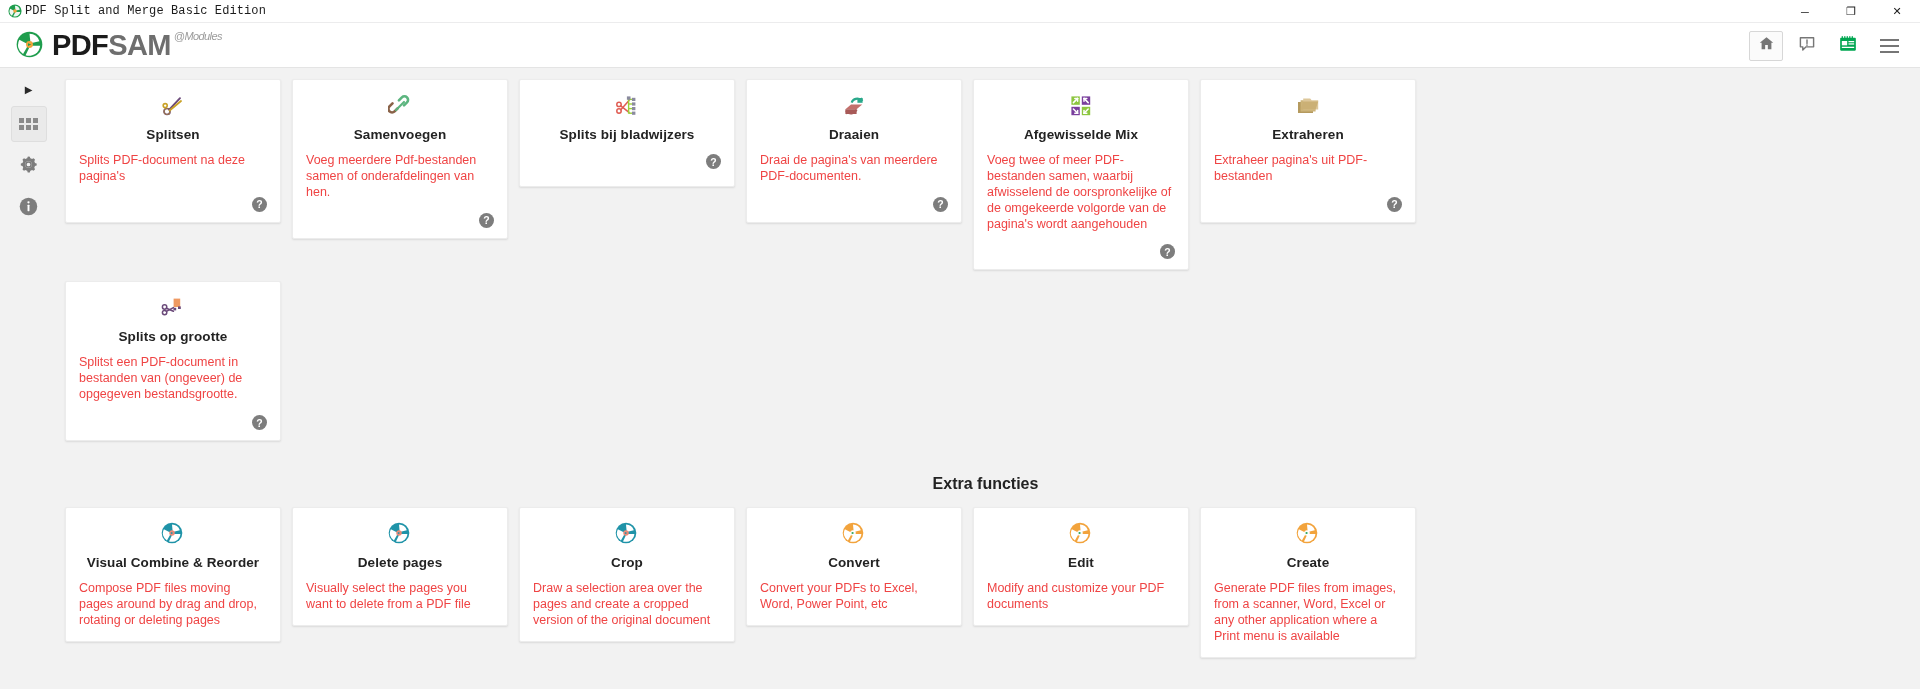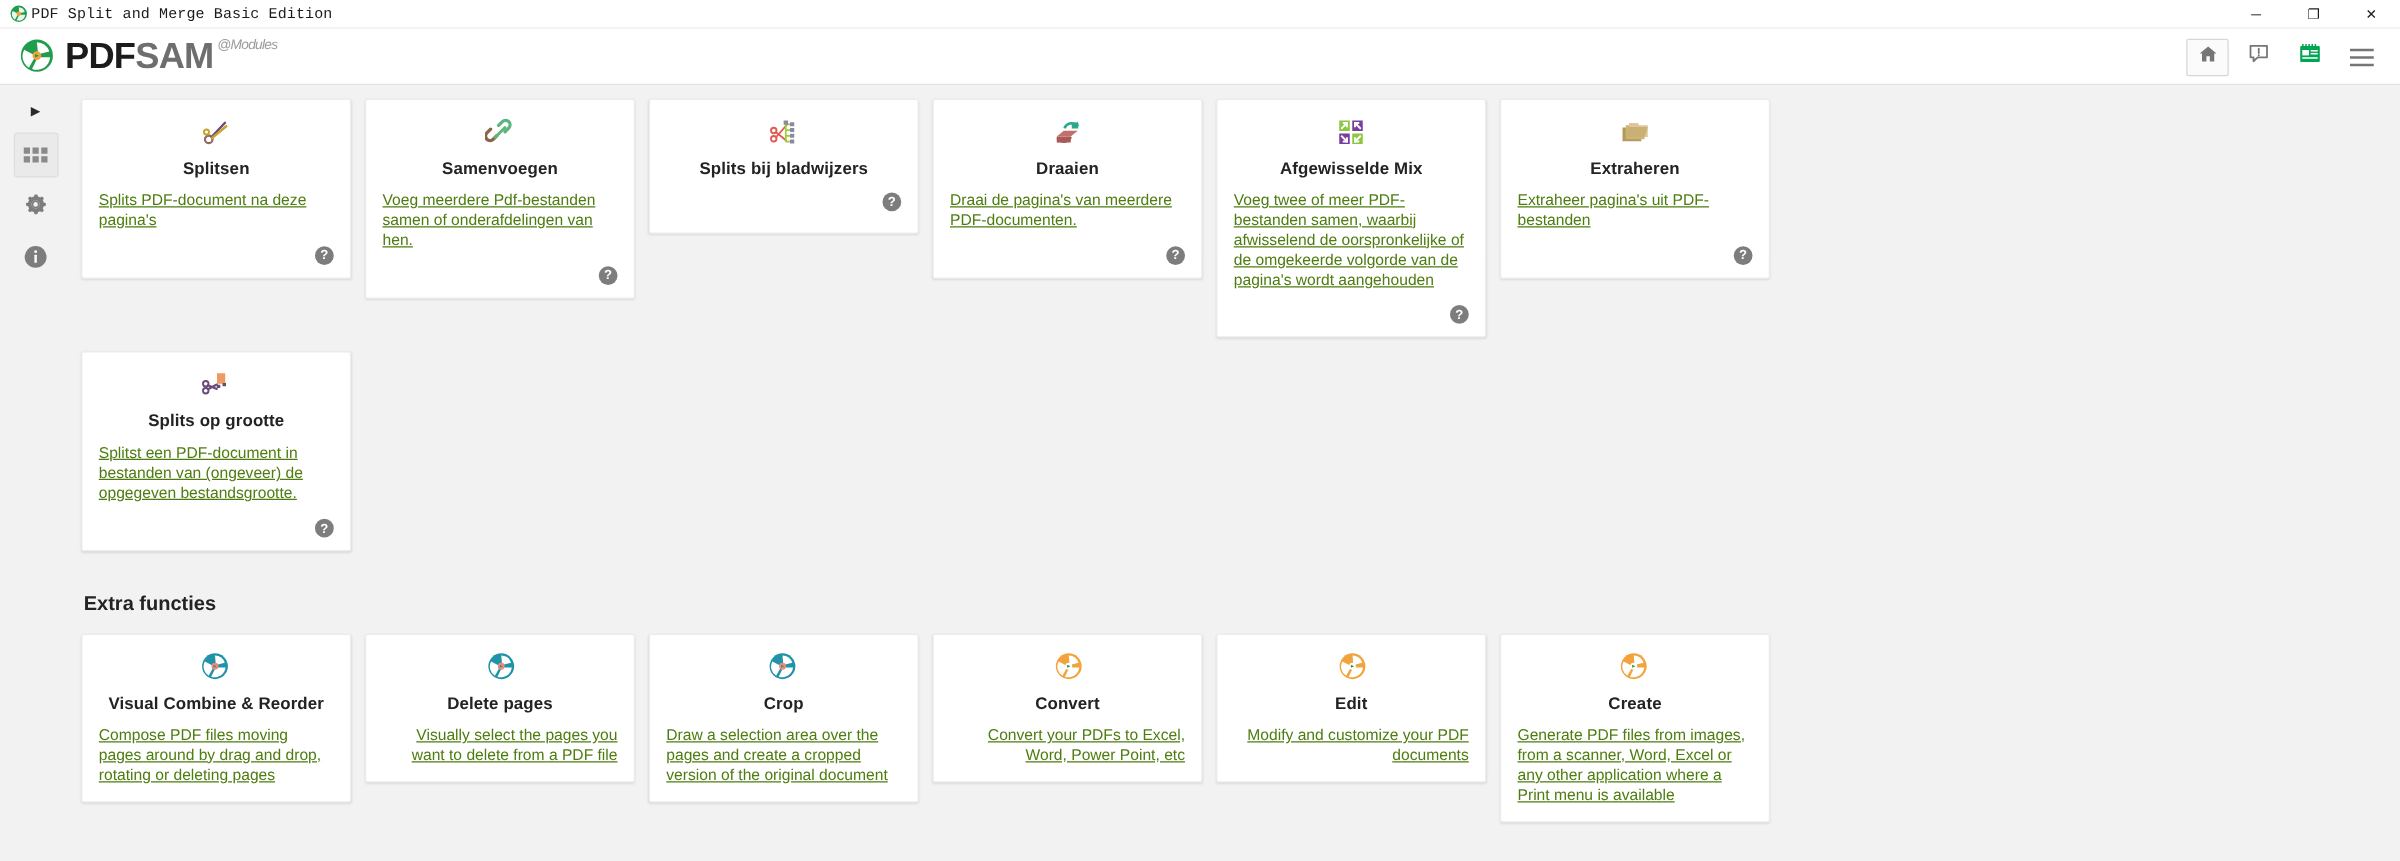--- a/index.html
+++ b/index.html
@@ -103,44 +103,44 @@
     display: flex; flex-direction: column;
   }
 
   .card-head { display: flex; align-items: center; gap: 9px; flex-direction: column; }
   .card-icon { width: 24px; height: 24px; flex: 0 0 24px; display: block; }
   .card-title {
     font-size: 13.5px; font-weight: bold; color: #232323;
     letter-spacing: .1px;
   }
   .card-desc {
-    font-size: 12.5px; color: #4d7c0f; line-height: 1.27;
+    font-size: 12.5px; color: #ef4444; line-height: 1.27;
     margin-top: 11px;
-    text-decoration: underline;
   }
   .help {
     width: 15px; height: 15px; border-radius: 50%;
     background: #7d7d7d; color: #fff;
     font-size: 10.5px; font-weight: bold;
     display: flex; align-items: center; justify-content: center;
     align-self: flex-end; margin-top: auto; padding-top: 0;
   }
   .help-pad { margin-top: 12px; }
 
   .card.h-a { min-height: 92px; }
   .card.h-b { min-height: 108px; }
   .card.h-c { min-height: 141px; }
 
   .section-title {
     font-size: 16px; font-weight: bold; color: #232323;
     margin: 34px 0 14px 2px;
+    text-align: center;
   }
   .row-bottom .card { padding-bottom: 12px; }
   .card.x-1 { min-height: 100px; }
-  .card.x-2 { min-height: 88px; text-align: right; }
+  .card.x-2 { min-height: 88px; }
   .card.x-3 { min-height: 100px; }
 </style>
 </head>
 <body>
 
 <div class="titlebar">
   <span class="titlebar-icon">
     <svg width="14" height="14" viewBox="0 0 32 32">
       <circle cx="16" cy="16" r="15" fill="#1f9d4d"></circle>
       <path d="M16 4 A12 12 0 0 1 27 13 L17 15 Z" fill="#ffffff" opacity=".92"></path>

